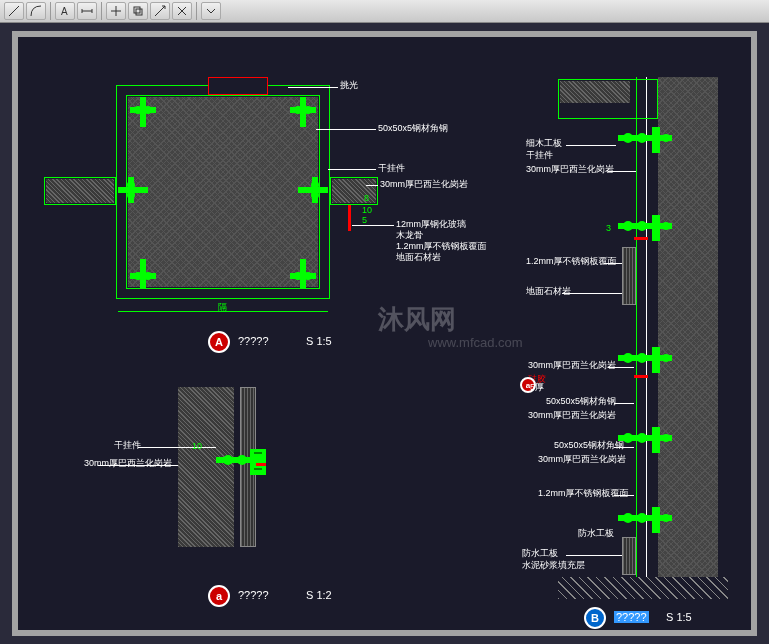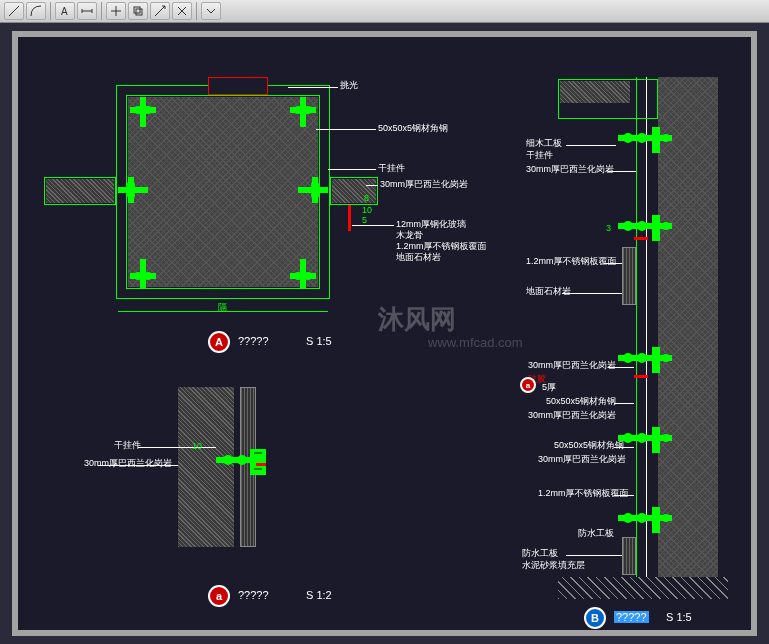--- a/index.html
+++ b/index.html
@@ -246,21 +246,21 @@
 <div class="label" style="top:186px;left:588px;color:#0f0">3</div>
 <div class="label" style="top:218px;left:508px">1.2mm厚不锈钢板覆面</div>
 <div class="leader" style="top:226px;left:586px;width:18px"></div>
 <div class="label" style="top:248px;left:508px">地面石材岩</div>
 <div class="leader" style="top:256px;left:544px;width:60px"></div>
 
 <div class="label" style="top:322px;left:510px">30mm厚巴西兰化岗岩</div>
 <div class="leader" style="top:330px;left:590px;width:26px"></div>
 <div class="label" style="top:336px;left:510px;color:#f00">硅胶</div>
 <div class="bubble red" style="top:340px;left:502px;width:16px;height:16px;font-size:8px">a</div>
-<div class="label" style="top:344px;left:524px">5厚</div>
+<div class="label" style="top:344px;left:512px">5厚</div>
 <div class="label" style="top:358px;left:528px">50x50x5钢材角钢</div>
 <div class="leader" style="top:366px;left:596px;width:20px"></div>
 <div class="label" style="top:372px;left:510px">30mm厚巴西兰化岗岩</div>
 
 <div class="label" style="top:402px;left:536px">50x50x5钢材角钢</div>
 <div class="leader" style="top:410px;left:596px;width:20px"></div>
 <div class="label" style="top:416px;left:520px">30mm厚巴西兰化岗岩</div>
 <div class="label" style="top:450px;left:520px">1.2mm厚不锈钢板覆面</div>
 <div class="leader" style="top:458px;left:596px;width:20px"></div>
 

